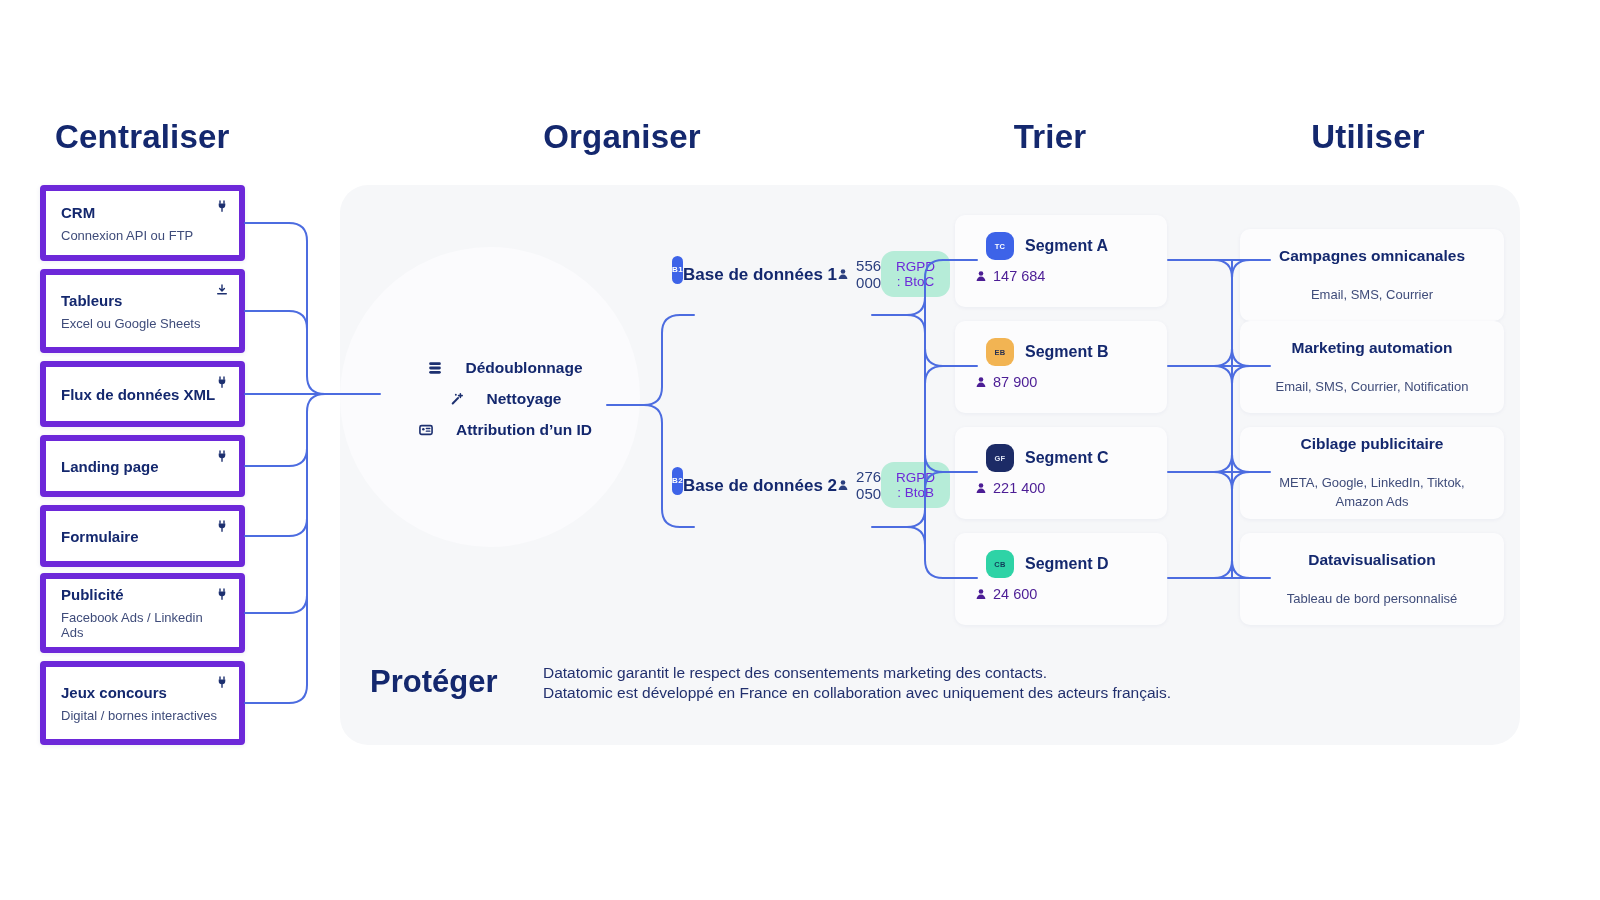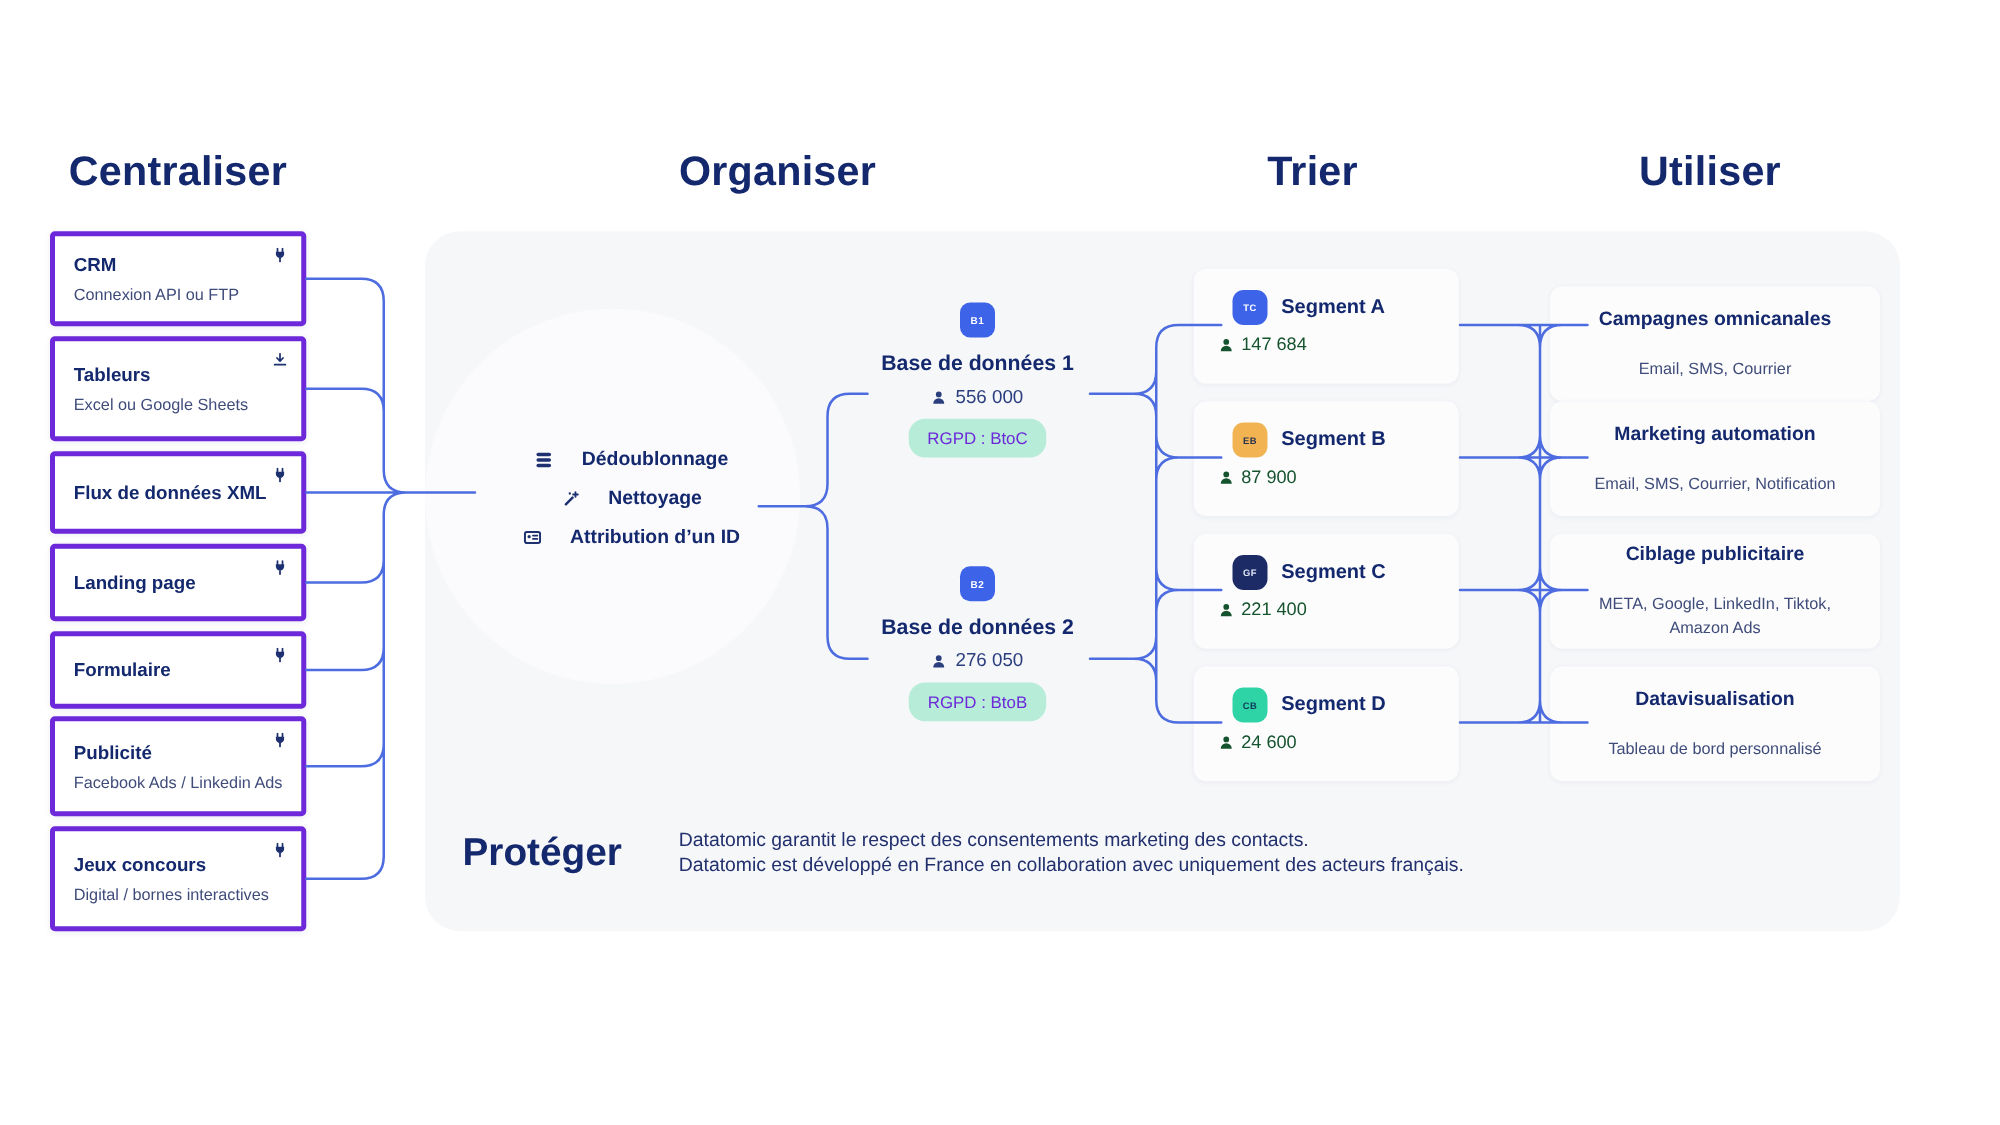--- a/index.html
+++ b/index.html
@@ -4,49 +4,49 @@
 <style>
   html,body{margin:0;padding:0;background:#fff;}
   .page{position:relative;width:1600px;height:900px;background:#fff;overflow:hidden;
         font-family:"Liberation Sans",sans-serif;color:#14286e;}
   .hdr{position:absolute;top:118px;font-size:33px;font-weight:bold;color:#14286e;letter-spacing:.2px;}
   .hdr.centered{transform:translateX(-50%);}
   .panel{position:absolute;left:340px;top:185px;width:1180px;height:560px;background:#f6f7f9;border-radius:28px;}
   .halo{position:absolute;left:340px;top:247px;width:300px;height:300px;border-radius:50%;background:#fbfbfd;}
 
   
-  .src-card{position:absolute;left:40px;width:205px;background:#fff;border:4px solid #6d28d9;
+  .src-card{position:absolute;left:40px;width:205px;background:#fff;border:6px solid #6d28d9;
             box-shadow:0 1px 5px rgba(20,40,110,.08);border-radius:4px;display:flex;flex-direction:column;
             justify-content:center;padding:0 15px;box-sizing:border-box;}
   .src-title{font-size:15px;font-weight:bold;color:#14286e;}
   .src-sub{font-size:13px;color:#3f4c7a;margin-top:7px;}
   .src-icon{position:absolute;top:9px;right:11px;color:#1d3070;line-height:0;}
 
   
   .org{position:absolute;left:398px;top:352px;width:215px;display:flex;flex-direction:column;align-items:center;}
   .org-row{height:31px;display:flex;align-items:center;gap:23px;font-weight:bold;font-size:15.5px;color:#14286e;}
   .org-row .ic{color:#1d3070;line-height:0;}
 
   
-  .db{position:absolute;width:220px;display:flex;flex-direction:column;align-items:center;text-align:center;}
+  .db{position:absolute;width:220px;display:flex;flex-direction:row;align-items:center;text-align:center;}
   .db-badge{width:28px;height:28px;border-radius:8px;background:#3d63e8;color:#fff;font-size:8px;
             font-weight:bold;display:flex;align-items:center;justify-content:center;letter-spacing:.4px;}
   .db-title{margin-top:11px;font-size:17px;font-weight:bold;color:#14286e;white-space:nowrap;}
   .db-count{margin-top:8px;display:flex;align-items:center;gap:7px;font-size:15px;color:#2b3f7e;}
   .db-pill{margin-top:9px;background:#b6ecd8;color:#6d28d9;font-weight:normal;font-size:13.5px;
            padding:8px 15px;border-radius:13px;}
 
   
   .seg{position:absolute;left:955px;width:212px;height:92px;background:#fcfcfd;border-radius:10px;
        box-shadow:0 1px 4px rgba(20,40,110,.05);box-sizing:border-box;}
   .seg-top{display:flex;align-items:center;gap:11px;margin:17px 0 0 31px;}
   .seg-badge{width:28px;height:28px;border-radius:9px;font-size:7.5px;font-weight:bold;
              display:flex;align-items:center;justify-content:center;letter-spacing:.3px;}
   .seg-title{font-size:16px;font-weight:bold;color:#14286e;}
-  .seg-count{display:flex;align-items:center;gap:6px;margin:8px 0 0 20px;font-size:14.5px;color:#14532d;}
+  .seg-count{display:flex;align-items:center;gap:6px;margin:8px 0 0 20px;font-size:14.5px;color:#4c1d95;}
   .seg0 .seg-badge{background:#3d63e8;color:#fff;}
   .seg1 .seg-badge{background:#f2b453;color:#27304f;}
   .seg2 .seg-badge{background:#1c2b66;color:#dfe5f5;}
   .seg3 .seg-badge{background:#2ed3a6;color:#103c59;}
 
   
   .use{position:absolute;left:1240px;width:264px;height:92px;background:#fcfcfd;border-radius:10px;
        box-shadow:0 1px 4px rgba(20,40,110,.05);display:flex;flex-direction:column;align-items:center;
        justify-content:center;text-align:center;padding:0 14px;box-sizing:border-box;}
   .use-title{font-size:15.5px;font-weight:bold;color:#14286e;}

